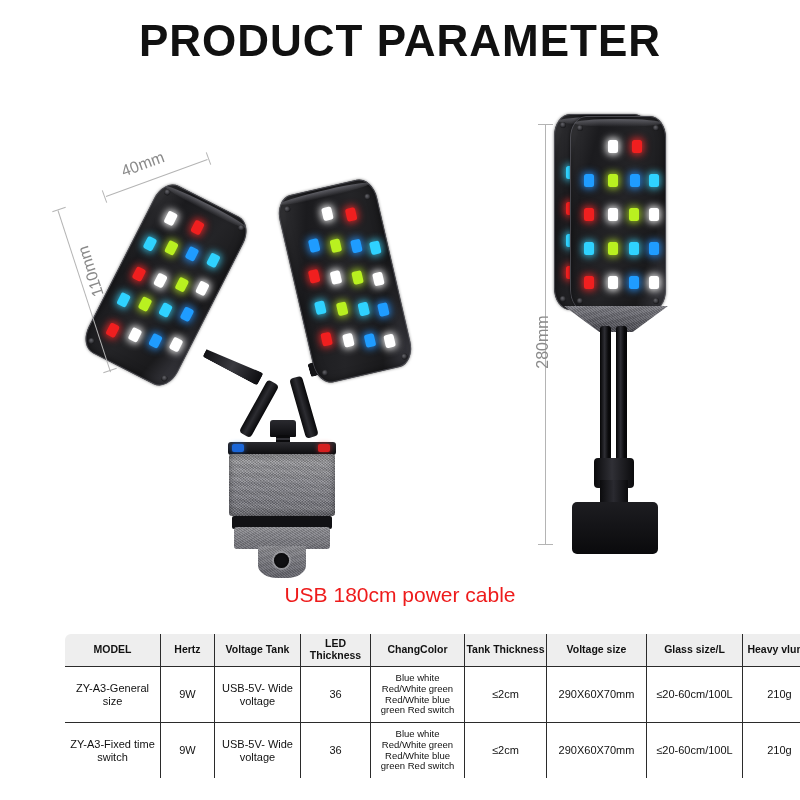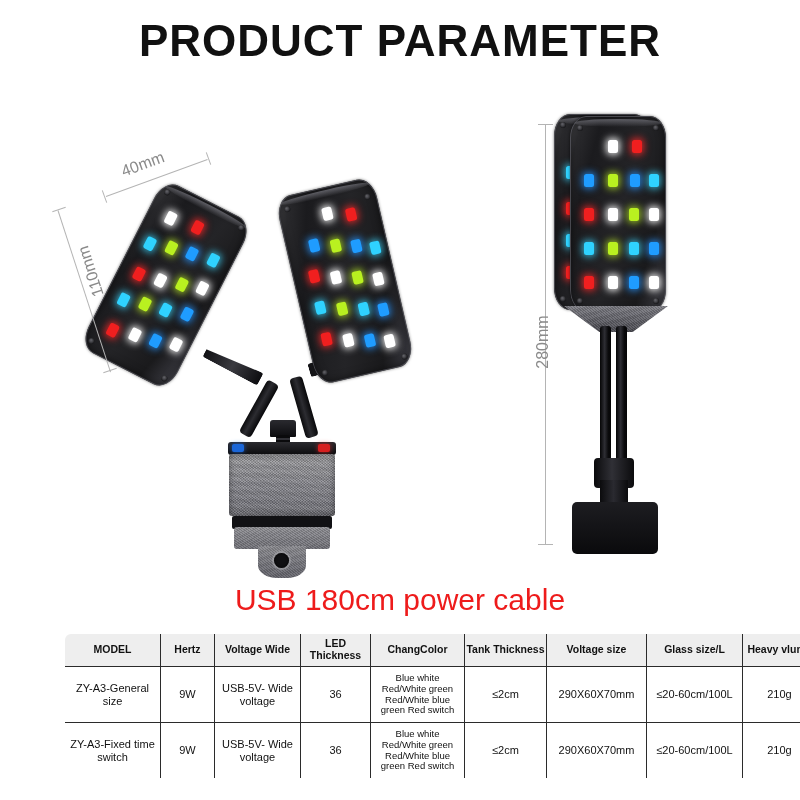--- a/index.html
+++ b/index.html
@@ -20,21 +20,21 @@
     font-size: 44px;
     font-weight: bold;
     letter-spacing: 1px;
     color: #111111;
     font-family: "Liberation Sans", sans-serif;
   }
   #red-caption {
     position: absolute;
     top: 583px; left: 0; width: 800px;
     text-align: center;
-    font-size: 30px;
+    font-size: 21px;
     color: #ee1b1b;
     font-family: "Liberation Sans", sans-serif;
   }
 
   
   .dim-label {
     position: absolute;
     color: #8a8a8a;
     font-size: 16px;
     font-family: "Liberation Sans", sans-serif;
@@ -489,21 +489,21 @@
         <col class="col-color">
         <col class="col-glass">
       <col class="col-pkg">
         <col class="col-tank">
         <col class="col-weight">
     </colgroup>
     <thead>
       <tr>
         <th>MODEL</th>
         <th>Hertz</th>
-        <th>Voltage Wide</th>
+        <th>Voltage Tank</th>
         <th>LED Thickness</th>
         <th>ChangColor</th>
         <th>Tank Thickness</th>
         <th>Voltage size</th>
         <th>Glass size/L</th>
         <th>Heavy vlume</th>
       </tr>
     </thead>
     <tbody>
       <tr>

